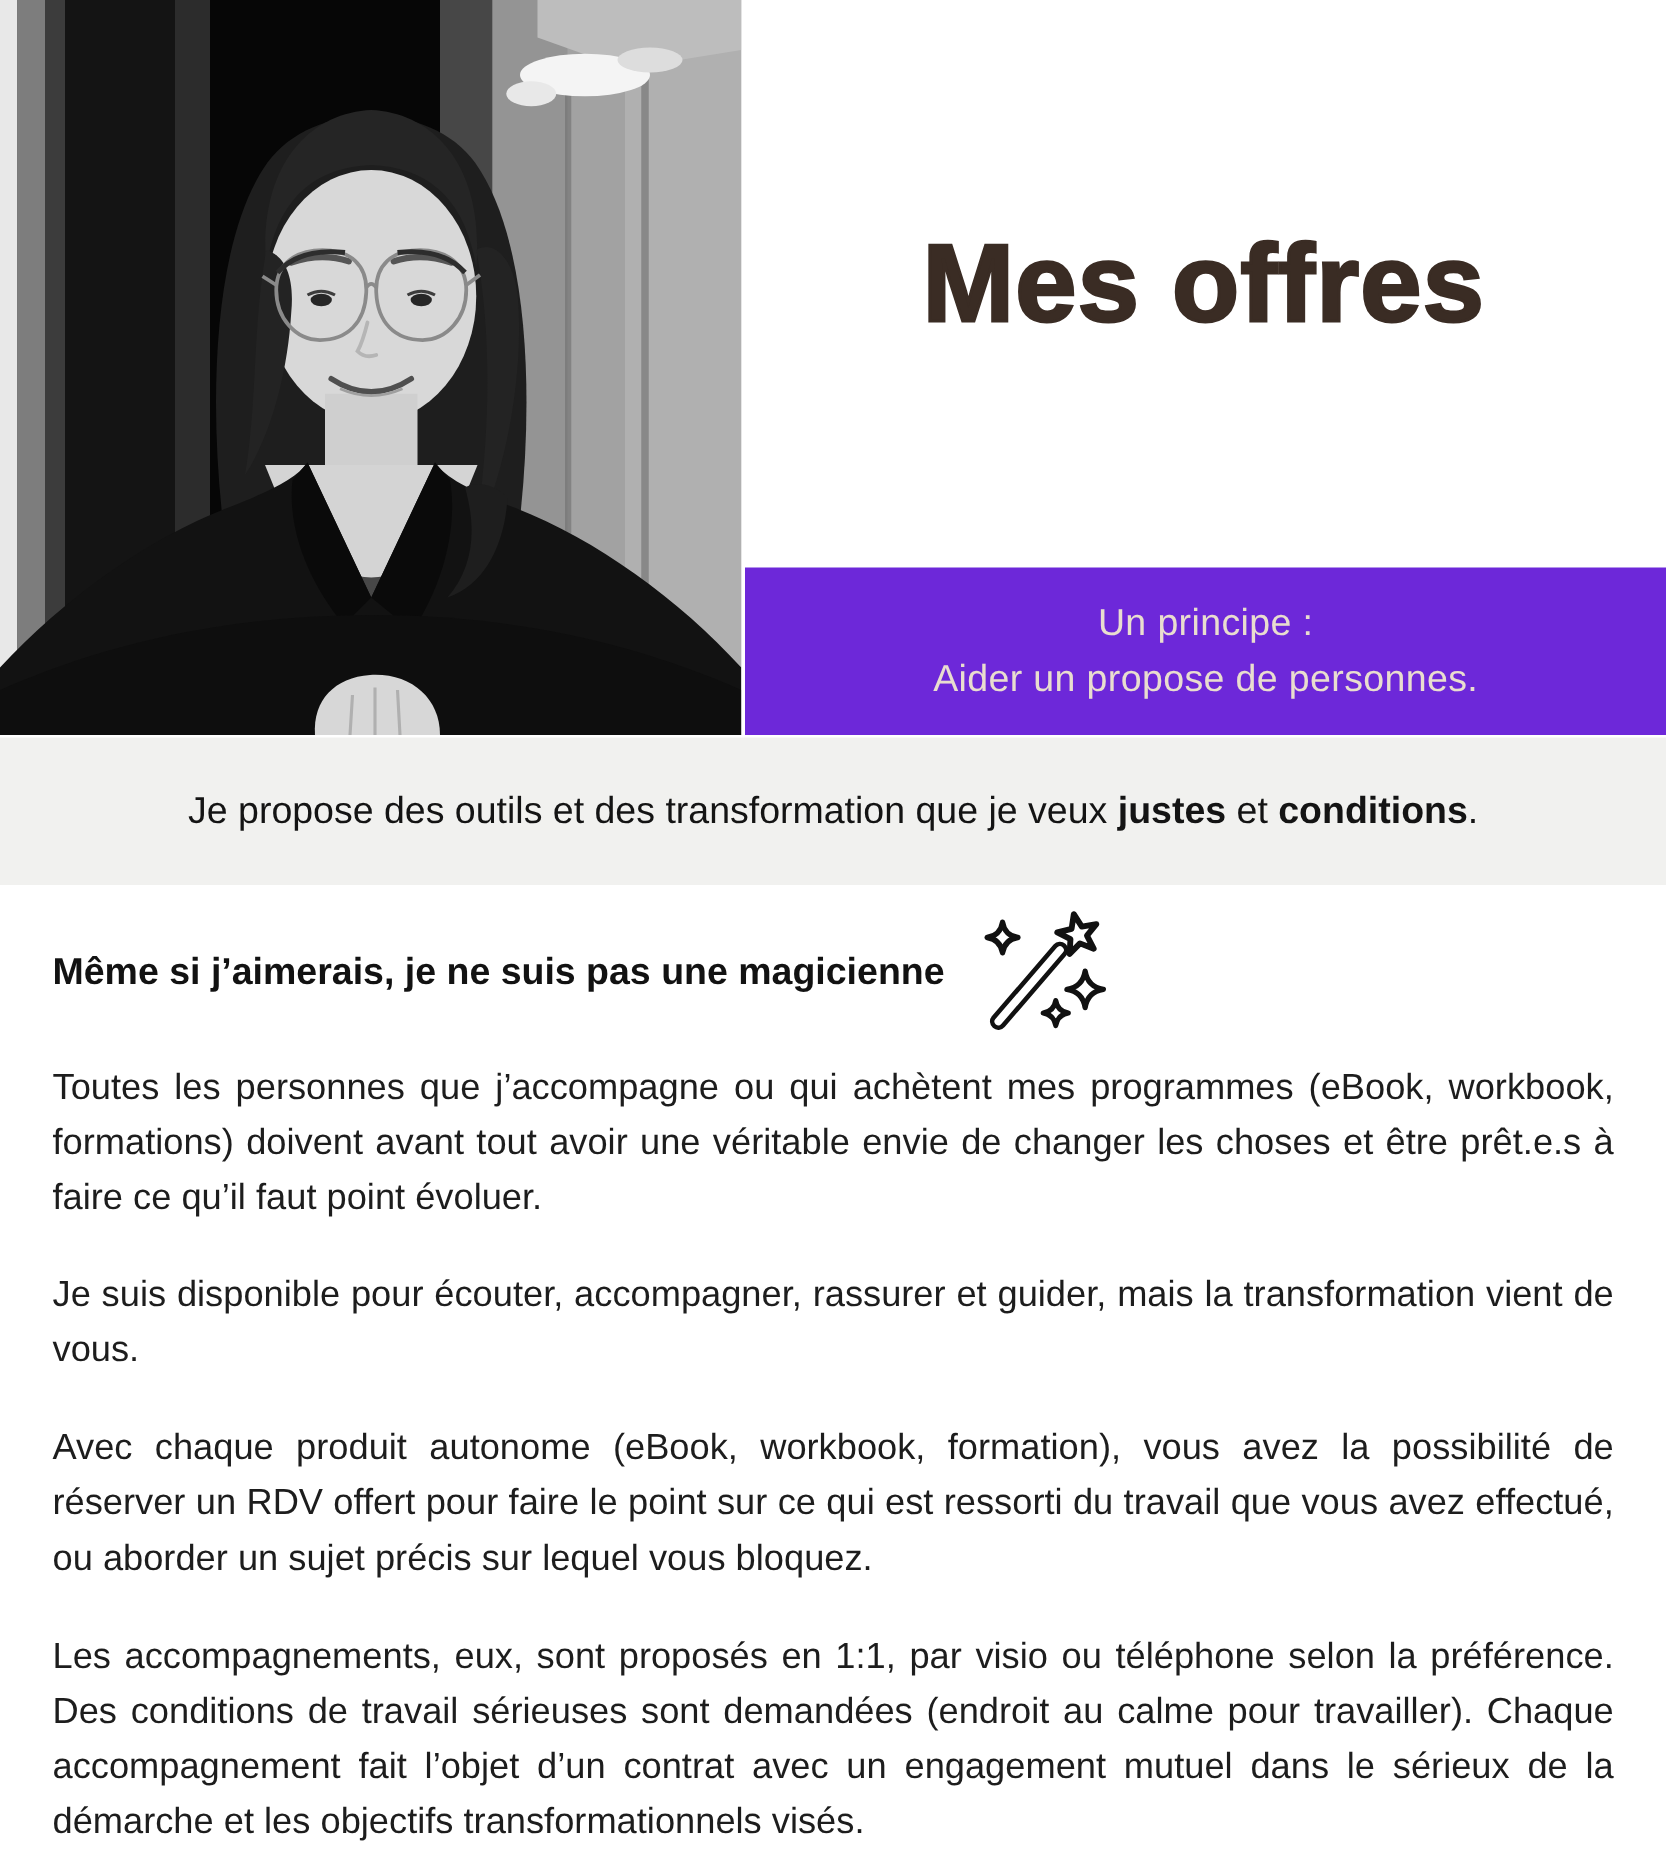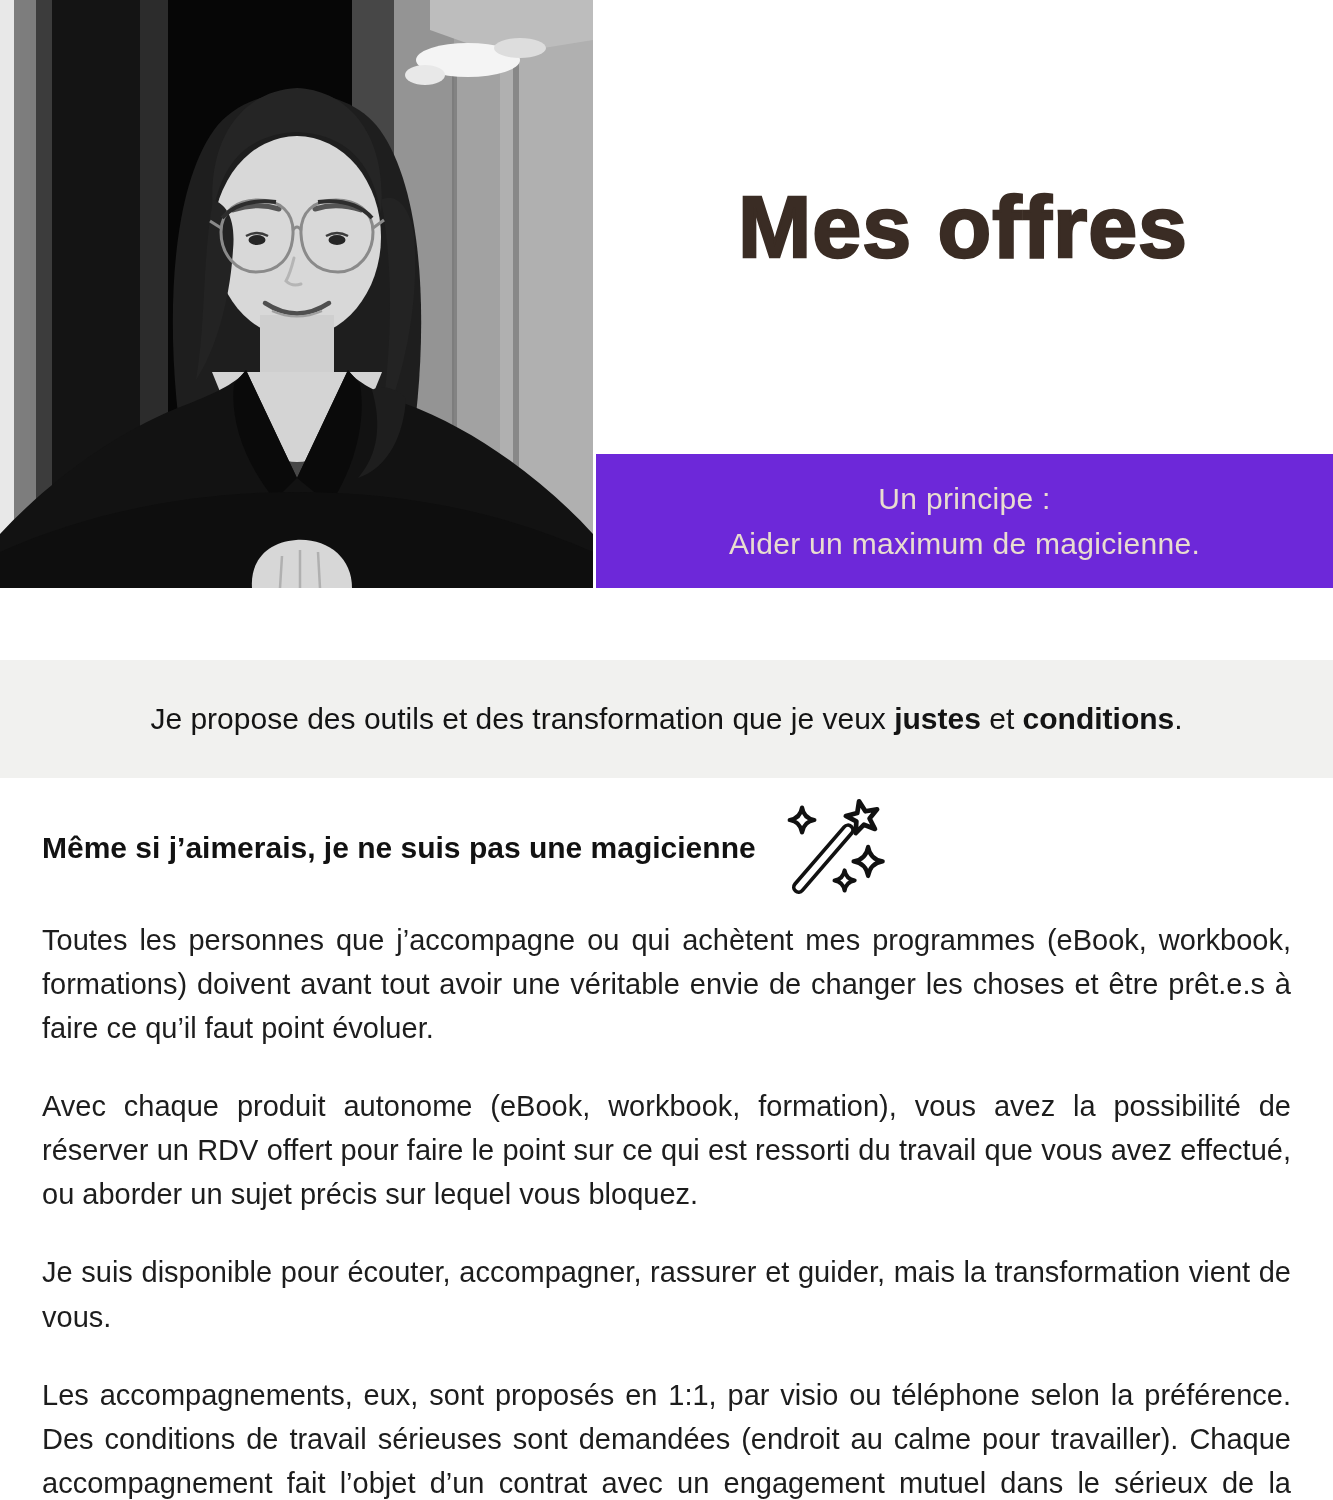--- a/index.html
+++ b/index.html
@@ -11,21 +11,21 @@
   }
   .page {
     position: relative;
     width: 1333px;
     height: 1500px;
     background: #ffffff;
     overflow: hidden;
   }
 
   
-  .hero { position: relative; height: 660px; border-radius: 27px; }
+  .hero { position: relative; height: 590px; border-radius: 27px; }
   .photo {
     position: absolute; left: 0; top: 0;
     width: 593px; height: 588px; overflow: hidden;
   }
   .photo svg { display: block; width: 100%; height: 100%; }
 
   .hero-right {
     position: absolute; left: 593px; top: 0;
     width: 740px; height: 588px;
     display: flex; flex-direction: column;
@@ -158,21 +158,21 @@
         <path d="M282,556 L280,588 M300,550 L300,588 M318,552 L320,588" stroke="#b0b0b0" stroke-width="2.5" fill="none"></path>
       </svg>
     </div>
 
     <div class="hero-right">
       <div class="title-area">
         <h1 class="page-title">Mes offres</h1>
       </div>
       <div class="banner">
         <div>Un principe :</div>
-        <div>Aider un maximum de magicienne.</div>
+        <div>Aider un propose de personnes.</div>
       </div>
     </div>
   </div>
 
   <div class="intro-bar">
     <p><span>Je propose des outils et des transformation que je veux </span><strong>justes</strong><span> et </span><strong>conditions</strong><span>.</span></p>
   </div>
 
   <div class="content">
 
@@ -187,18 +187,18 @@
           <polygon points="67.9,8.3 73.6,17.2 84.0,15.5 77.3,23.7 82.1,33.0 72.3,29.2 64.9,36.7 65.5,26.2 56.1,21.4 66.3,18.8" fill="#ffffff" stroke="#111111" stroke-width="4.2" stroke-linejoin="round"></polygon>
 
           <path d="M17,14 Q18.5,23.5 28,25 Q18.5,26.5 17,36 Q15.5,26.5 6,25 Q15.5,23.5 17,14 Z" fill="#ffffff" stroke="#111111" stroke-width="3.8" stroke-linejoin="round"></path>
           <path d="M76,49 Q77.8,60.2 89,62 Q77.8,63.8 76,75 Q74.2,63.8 63,62 Q74.2,60.2 76,49 Z" fill="#ffffff" stroke="#111111" stroke-width="3.8" stroke-linejoin="round"></path>
           <path d="M55,70 Q56.3,77.7 64,79 Q56.3,80.3 55,88 Q53.7,80.3 46,79 Q53.7,77.7 55,70 Z" fill="#ffffff" stroke="#111111" stroke-width="3.6" stroke-linejoin="round"></path>
         </svg>
       </span>
     </div>
 
     <p class="body-par">Toutes les personnes que j’accompagne ou qui achètent mes programmes (eBook, workbook, formations) doivent avant tout avoir une véritable envie de changer les choses et être prêt.e.s à faire ce qu’il faut point évoluer.</p>
+    <p class="body-par">Je suis disponible pour écouter, accompagner, rassurer et guider, mais la transformation vient de vous.</p>
     <p class="body-par">Avec chaque produit autonome (eBook, workbook, formation), vous avez la possibilité de réserver un RDV offert pour faire le point sur ce qui est ressorti du travail que vous avez effectué, ou aborder un sujet précis sur lequel vous bloquez.</p>
-    <p class="body-par">Je suis disponible pour écouter, accompagner, rassurer et guider, mais la transformation vient de vous.</p>
     <p class="body-par">Les accompagnements, eux, sont proposés en 1:1, par visio ou téléphone selon la préférence. Des conditions de travail sérieuses sont demandées (endroit au calme pour travailler). Chaque accompagnement fait l’objet d’un contrat avec un engagement mutuel dans le sérieux de la démarche et les objectifs transformationnels visés.</p>
 
   </div>
 </div>
 
 </body></html>

